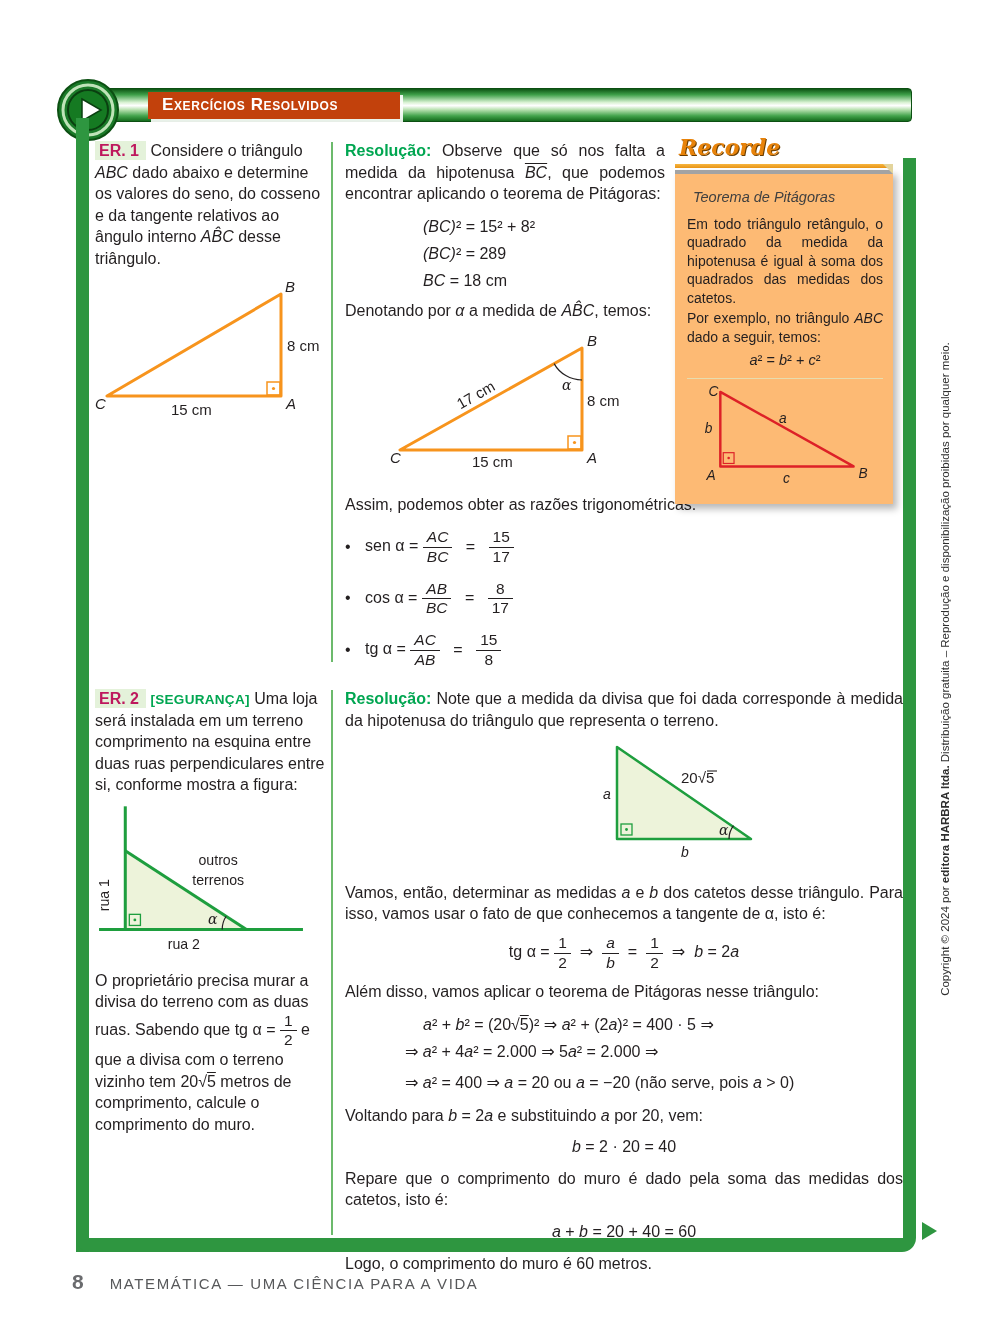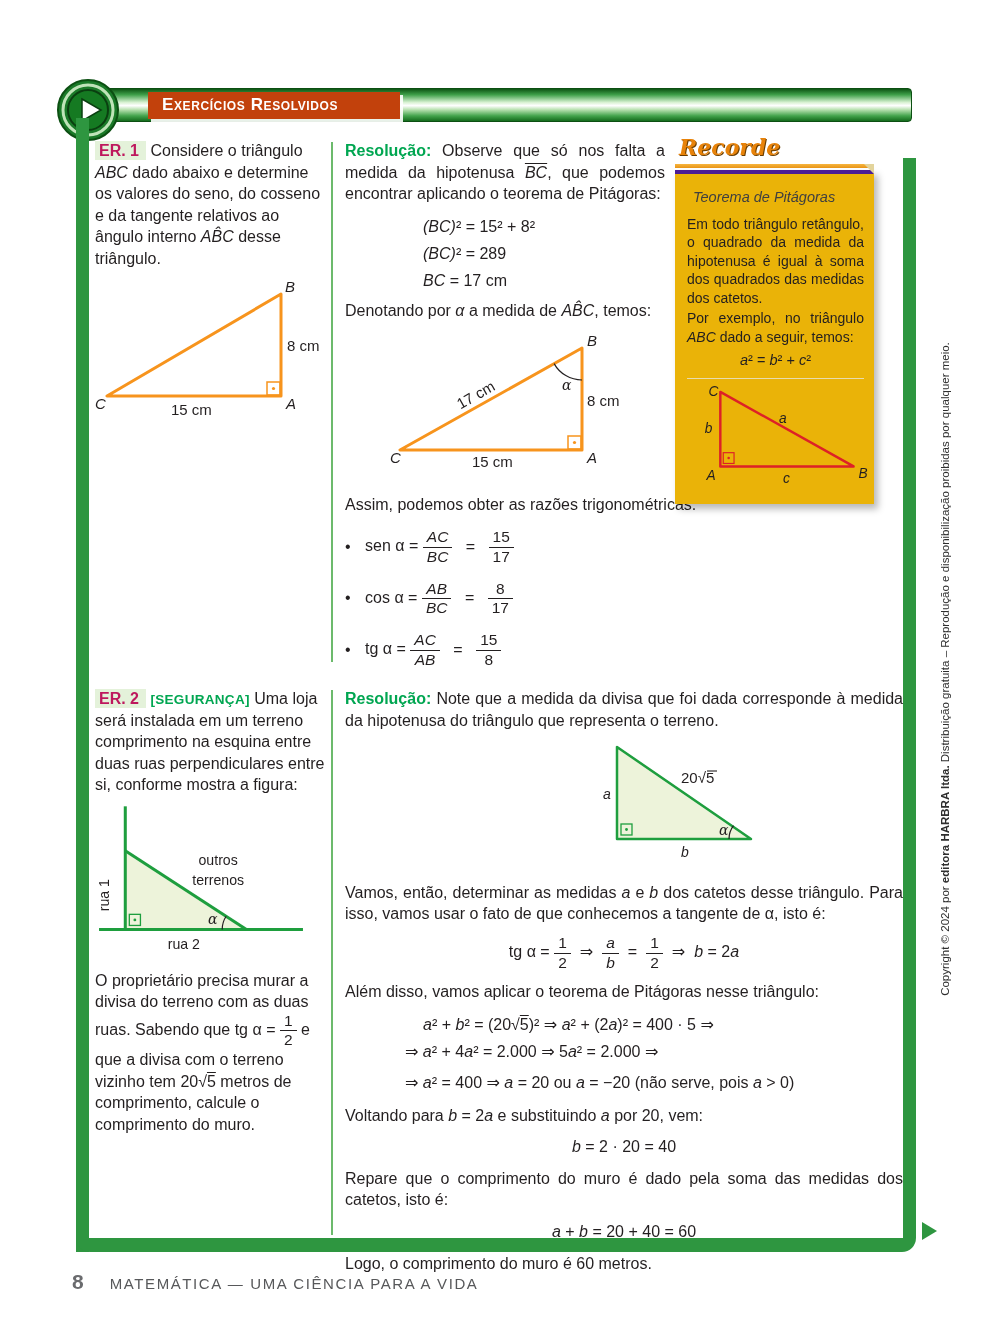--- a/index.html
+++ b/index.html
@@ -48,25 +48,25 @@
   .frac { display:inline-block; vertical-align:middle; text-align:center; line-height:1.08; font-size:15.5px; }
   .frac .n { display:block; border-bottom:1.4px solid #231f20; padding:0 4px 1px; }
   .frac .d { display:block; padding:1px 4px 0; }
   .imp { margin:0 9px; }
   .radarg { text-decoration:overline; }
 
   .ratio { margin:0 0 15px 0; font-size:16px; }
   .ratio .bullet { margin-right:10px; }
 
   
-  #recorde { left:675px; top:133px; width:199px; }
+  #recorde { left:675px; top:133px; width:218px; }
   #recorde-title { font-family:"DejaVu Serif",serif; font-style:italic; font-weight:bold;
     font-size:22px; color:#e8830a; text-shadow:1px 1px 0 #6b3e00; margin-left:4px; }
   #recorde-rule { height:4px; background:linear-gradient(180deg,#f6b53f,#e89416); margin-top:1px; }
-  #recorde-body { background:#eab308; border-top:4px solid #4c1d95; margin-top:2px;
+  #recorde-body { background:#fdba74; border-top:4px solid #a3a3a3; margin-top:2px;
     box-shadow:4px 5px 7px rgba(0,0,0,.28); padding:10px 10px 8px 12px; font-size:14px; line-height:1.32; }
   #recorde-body .sub { font-style:italic; color:#3f3f3f; font-size:14.5px; margin:4px 0 8px 6px; }
   #recorde-fold { position:absolute; right:0; top:31px; width:0; height:0;
     border-left:10px solid transparent; border-top:10px solid #e3d49c; }
   .note-sep { height:1px; background:#e7dcae; margin:8px 0 4px; }
 
   .flabel { font-size:15px; fill:#231f20; }
   .fsmall { font-size:14px; fill:#231f20; }
   .fital  { font-style:italic; }
   .fserif { font-family:"DejaVu Serif",serif; font-style:italic; }
@@ -118,21 +118,21 @@
 <div class="abs" id="er1-div"></div>
 
 <div class="abs" id="er1-mid">
   <p class="just narrow">
     <span class="green-b">Resolução:</span>
     <span>Observe que só nos falta a medida da hipotenusa </span><span class="it ovl">BC</span><span>, que podemos encontrar aplicando o teorema de Pitágoras:</span>
   </p>
   <div class="eqblock">
     <div><span class="it">(BC)</span><span>² = 15² + 8²</span></div>
     <div><span class="it">(BC)</span><span>² = 289</span></div>
-    <div><span class="it">BC</span><span> = 17 cm</span></div>
+    <div><span class="it">BC</span><span> = 18 cm</span></div>
   </div>
   <p class="narrow" style="margin-top:6px">
     <span>Denotando por </span><span class="it">α</span><span> a medida de </span><span class="it">AB̂C</span><span>, temos:</span>
   </p>
   <svg width="235" height="142" viewBox="0 0 235 142" style="margin:8px 0 0 45px">
     <polygon points="10,120 192,120 192,18" fill="none" stroke="#F7941D" stroke-width="3" stroke-linejoin="round"></polygon>
     <rect x="178" y="106" width="13" height="13" fill="none" stroke="#F7941D" stroke-width="1.5"></rect>
     <circle cx="184.5" cy="112.5" r="1.6" fill="#F7941D"></circle>
     <path d="M 192 50 A 32 32 0 0 1 164.1 33.6" fill="none" stroke="#231f20" stroke-width="1.2"></path>
     <text class="flabel fital" x="197" y="16">B</text>

